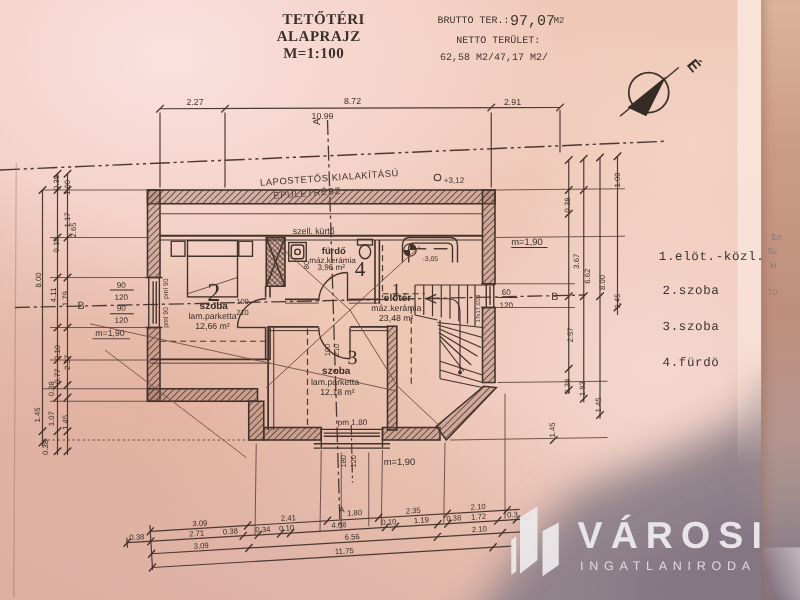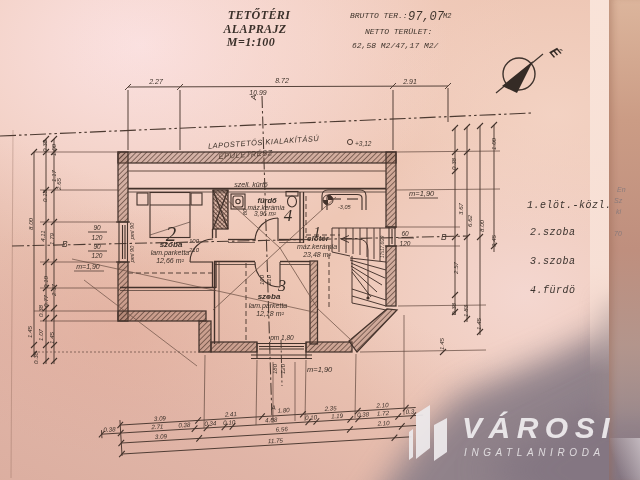--- a/index.html
+++ b/index.html
@@ -1,18 +1,18 @@
 <!DOCTYPE html>
 <html><head>
 <meta charset="utf-8">
 <style>
   html,body{margin:0;padding:0;}
   #page{position:relative;width:640px;height:480px;overflow:hidden;
     font-family:"Liberation Sans",sans-serif;
-    background:#edccc0;font-style:italic;}
+    background:#edccc0;}
   .bg{position:absolute;inset:0;}
 </style>
 </head>
 <body>
 <div id="page">
 
   <div class="bg" style="background:#eec7b5;"></div>
 
   <div class="bg" style="background:radial-gradient(ellipse 430px 310px at 140px 45px, rgba(252,228,230,0.92), rgba(252,228,230,0) 72%);"></div>
 

